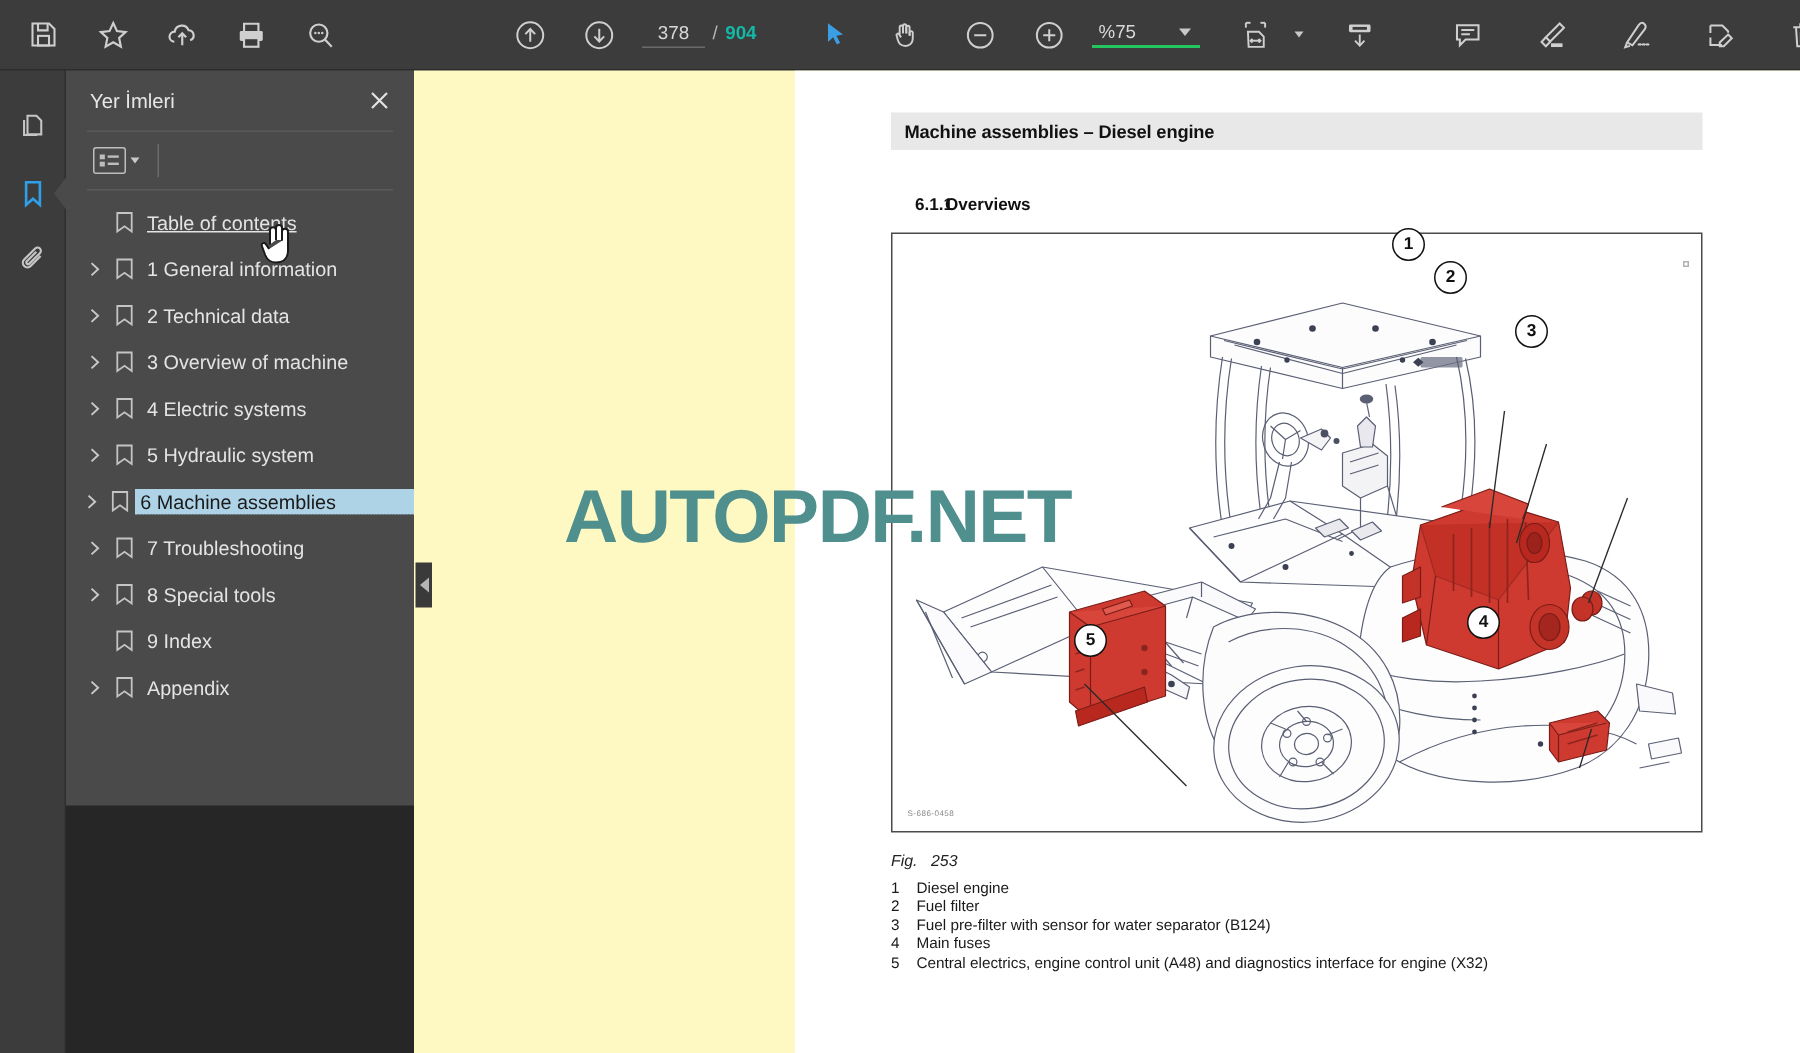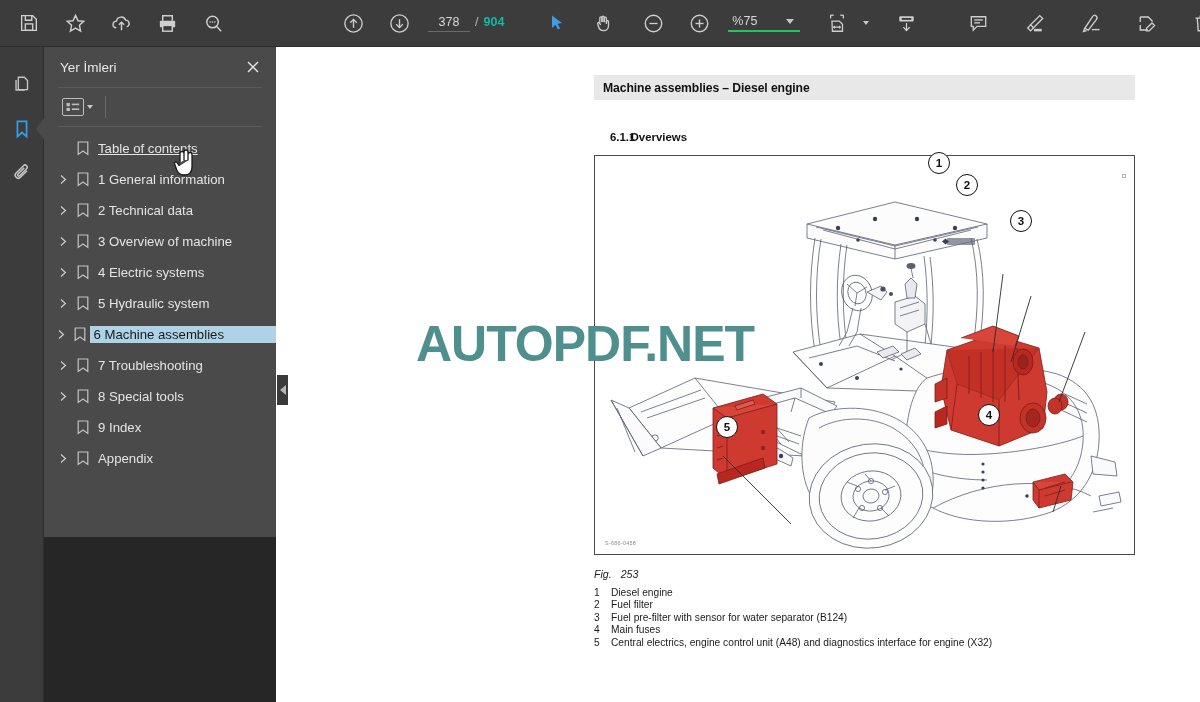--- a/index.html
+++ b/index.html
@@ -154,21 +154,21 @@
     width: 0; height: 0;
     border-top: 5px solid transparent;
     border-bottom: 5px solid transparent;
     border-right: 6px solid #b5b5b5;
   }
 
   
   .viewer {
     position: absolute; left: 276px; top: 47px;
     width: 924px; height: 655px;
-    background: #ffffff;
+    background: #fef9c3;
     overflow: hidden;
   }
   .page {
     position: absolute; left: 254px; top: 0;
     width: 670px; height: 655px;
     background: #ffffff;
   }
 
   
   .doc-head {
@@ -228,21 +228,21 @@
     background: #fff; border: 1.5px solid #111;
     display: flex; align-items: center; justify-content: center;
     font-size: 11.5px; font-weight: bold; color: #111;
     z-index: 4;
   }
   .wm-viewer {
     position: absolute; left: 100px; top: 268px;
     font-size: 50px; font-weight: bold;
     color: #4f8f8d;
     letter-spacing: -1px;
-    z-index: 6; pointer-events: none; white-space: nowrap; margin-left: 40px;
+    z-index: 6; pointer-events: none; white-space: nowrap;
   }
 
   
   .cursor-hand {
     position: absolute; left: 172px; top: 147px;
     z-index: 30; pointer-events: none;
   }
 
   svg.ill { position: absolute; left: 0; top: 0; }
 </style>

